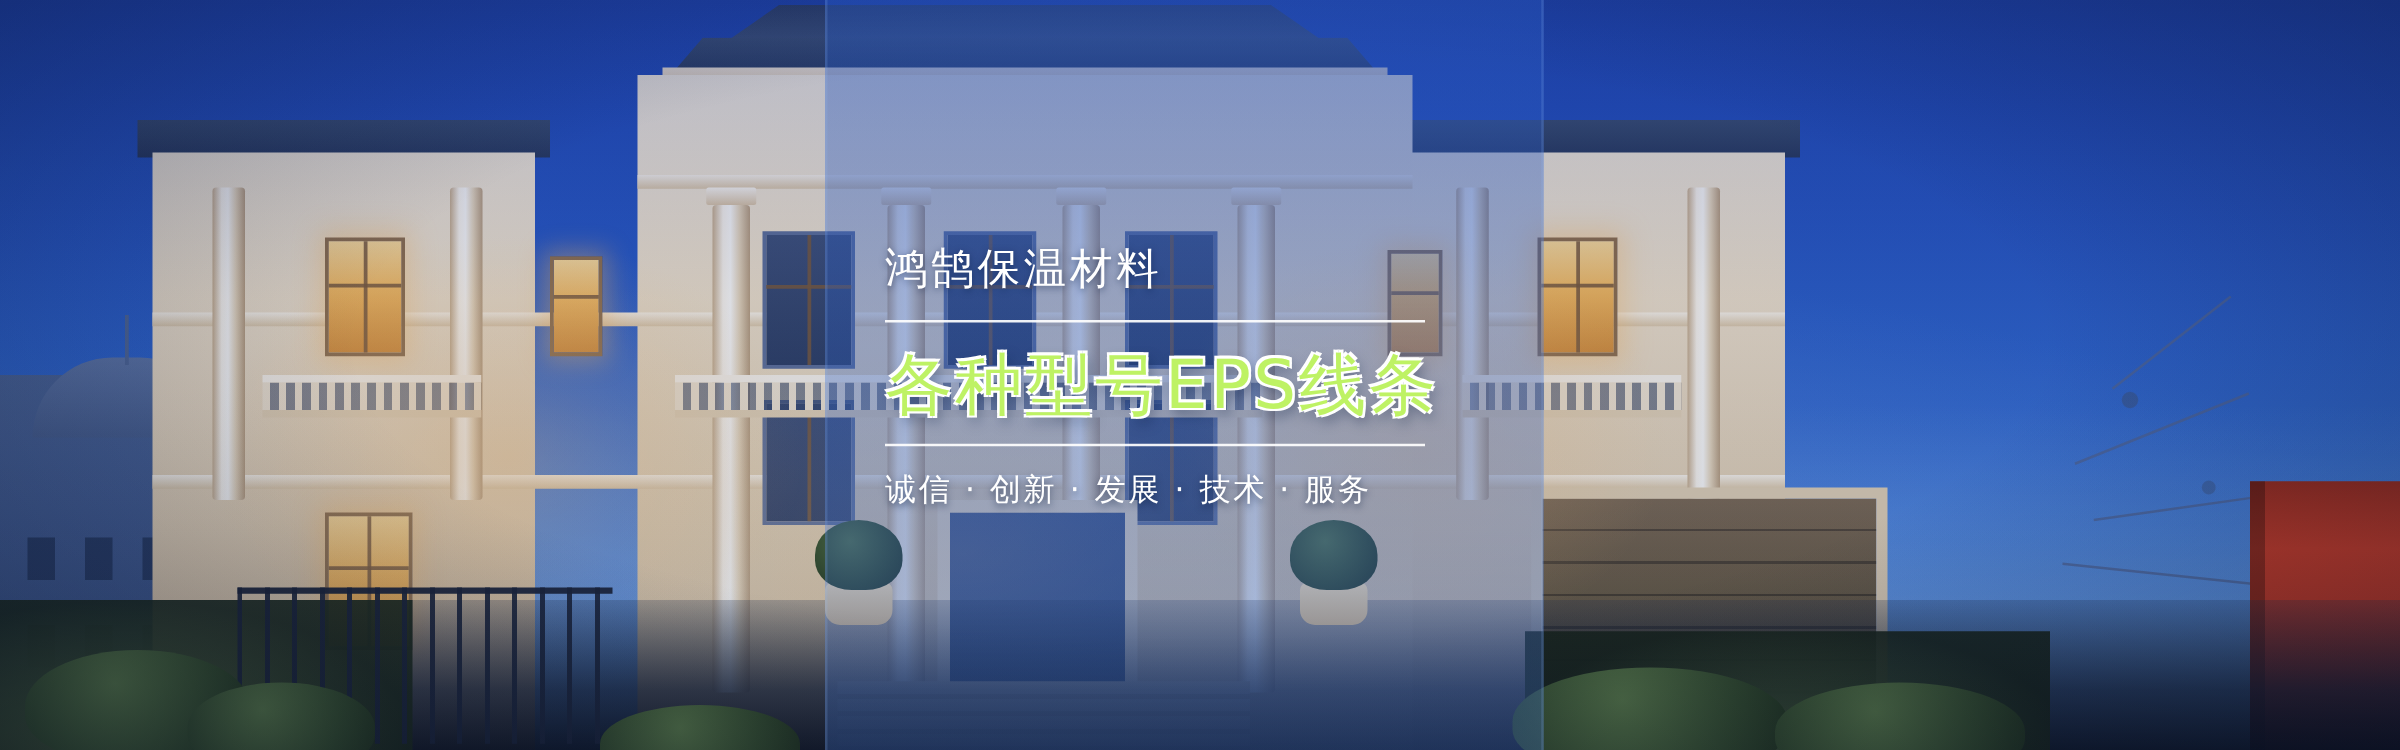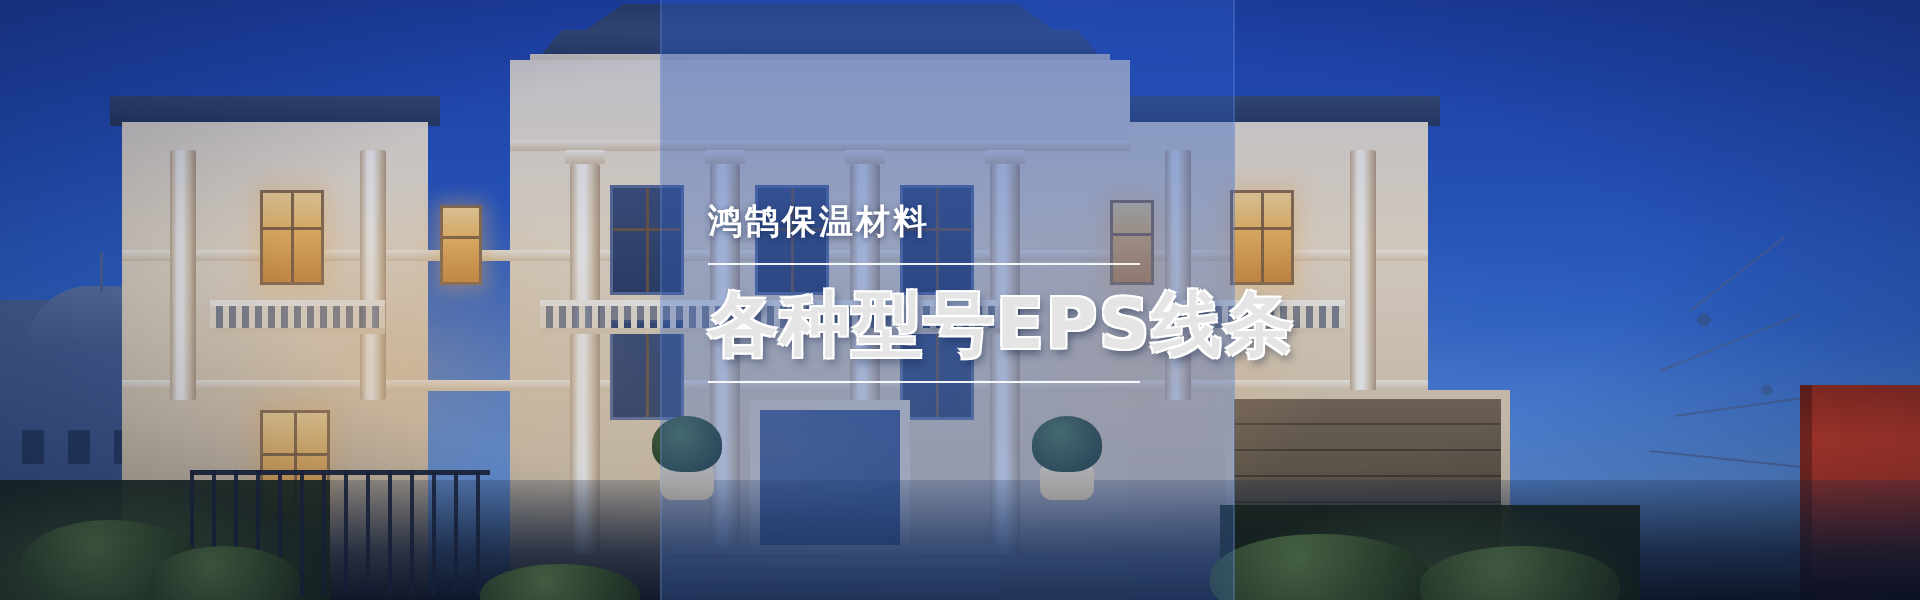--- a/index.html
+++ b/index.html
@@ -221,36 +221,36 @@
   .copy{
     position:absolute; left:660px; top:0; width:575px; height:600px;
     display:flex; flex-direction:column; align-items:flex-start; justify-content:center;
     padding-left:48px;
   }
 
   .brand{
     color:#ffffff;
     font-size:34px;
     letter-spacing:3px;
-    font-weight:700;
+    font-weight:400;
     text-shadow:0 2px 6px rgba(10,26,60,.55);
     margin-bottom:18px;
   }
 
   .rule{
     width:432px; height:2px;
     background:rgba(255,255,255,.92);
     margin:0 0 18px 0;
   }
   .rule.bottom{ margin:16px 0 18px 0; }
 
   .headline{
-    font-size:70px;
-    font-weight:bold;
-    color:#e5e5e5;
+    font-size:54px;
+    font-weight:normal;
+    color:#bef264;
     letter-spacing:2px;
     line-height:1.18;
     white-space:nowrap;
     text-shadow:
       -2px -2px 0 #ffffff,
        2px -2px 0 #ffffff,
       -2px  2px 0 #ffffff,
        2px  2px 0 #ffffff,
        0 0 2px #ffffff,
        3px 5px 10px rgba(10,26,60,.55);
@@ -421,15 +421,16 @@
     <div class="brand">鸿鹄保温材料</div>
 
     <div class="rule"></div>
 
     <div class="headline">
       <div class="l1">各种型号EPS线条</div>
     </div>
 
     <div class="rule bottom"></div>
 
+    <div class="tagline">诚信 · 创新 · 发展 · 技术 · 服务</div>
   </div>
 
 </div>
 
 </body></html>

